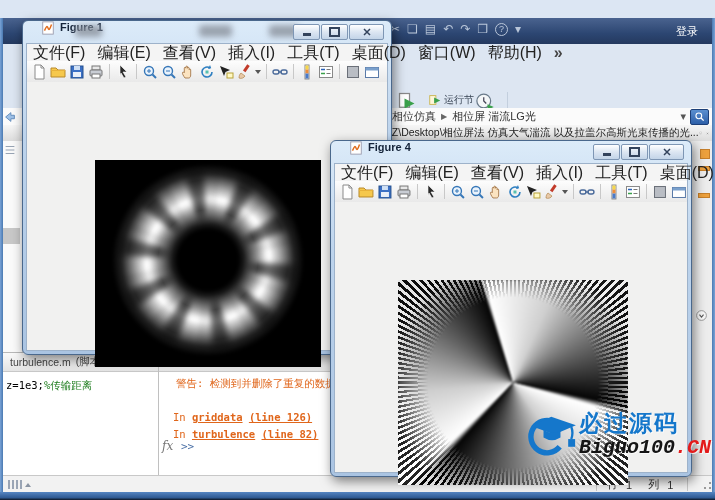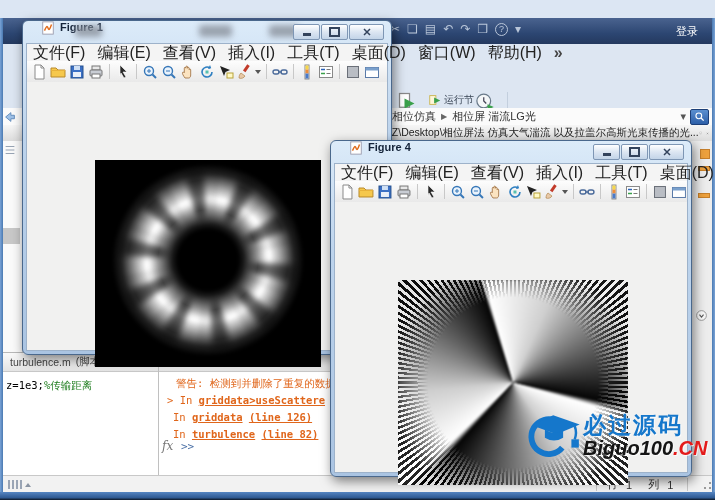--- a/index.html
+++ b/index.html
@@ -98,21 +98,21 @@
   .phasebox{position:absolute;left:63px;top:78px;width:230px;height:205px;background:#888;overflow:hidden;}
   .phase-base{position:absolute;inset:0;
       background:conic-gradient(from -16deg at 50% 50%,#ffffff 0deg,#cfcfcf 40deg,#666666 80deg,#050505 118deg,#ffffff 122deg,#cfcfcf 160deg,#666666 200deg,#050505 238deg,#ffffff 242deg,#cfcfcf 280deg,#666666 320deg,#050505 358deg,#ffffff 360deg);
       filter:blur(1px);}
   .phase-noise{position:absolute;inset:0;
       background:repeating-conic-gradient(from 3deg at 50% 50%,#000 0deg 1.2deg,#fff 1.2deg 2.4deg);
       -webkit-mask:radial-gradient(circle at 50% 50%,transparent 0 85px,rgba(0,0,0,.85) 125px);
       mask:radial-gradient(circle at 50% 50%,transparent 0 85px,rgba(0,0,0,.85) 125px);}
   
   .wmark{position:absolute;left:525px;top:400px;width:186px;height:72px;z-index:30;display:flex;align-items:center;}
-  .wmtext{}
+  .wmtext{font-family:Liberation Mono, monospace;}
   .wm-zh{color:#1577cb;font-size:23px;font-weight:bold;letter-spacing:2px;line-height:24px;
          text-shadow:1px 1px 0 rgba(255,255,255,.7);}
   .wm-en{font-size:20px;font-weight:bold;font-style:italic;line-height:22px;color:#151515;
          text-shadow:1px 1px 0 rgba(255,255,255,.7);}
   .wm-cn{color:#e31b1b;}
   .hiddefs{position:absolute;width:0;height:0;overflow:hidden;}
 </style>
 </head>
 <body>
 
@@ -348,23 +348,20 @@
     <div style="padding:7px 0 0 4px;font-family:'DejaVu Sans Mono',monospace;font-size:10.5px">
       <span style="color:#000">z=1e3;</span><span style="color:#1e7d1e">%传输距离</span>
     </div>
   </div>
 
   <div class="cmdpanel">
     <div class="phead">
       <span style="margin-left:8px">命令行窗口</span>
     </div>
     <div class="abs cmdtext warn" style="left:17px;top:24px">警告: 检测到并删除了重复的数据</div>
-    <div class="abs cmdtext" style="left:8px;top:41px">
-      <span class="warn">&gt; In </span><span class="wlink">griddata&gt;useScattere</span>
-    </div>
     <div class="abs cmdtext" style="left:14px;top:58px">
       <span class="warn">In </span><span class="wlink">griddata</span><span class="warn">&nbsp;</span><span class="wlink">(line 126)</span>
     </div>
     <div class="abs cmdtext" style="left:14px;top:75px">
       <span class="warn">In </span><span class="wlink">turbulence</span><span class="warn">&nbsp;</span><span class="wlink">(line 82)</span>
     </div>
     <span class="abs fxg" style="left:3px;top:86px">fx</span>
     <span class="abs prompt" style="left:22px;top:87px">&gt;&gt;</span>
   </div>
 

